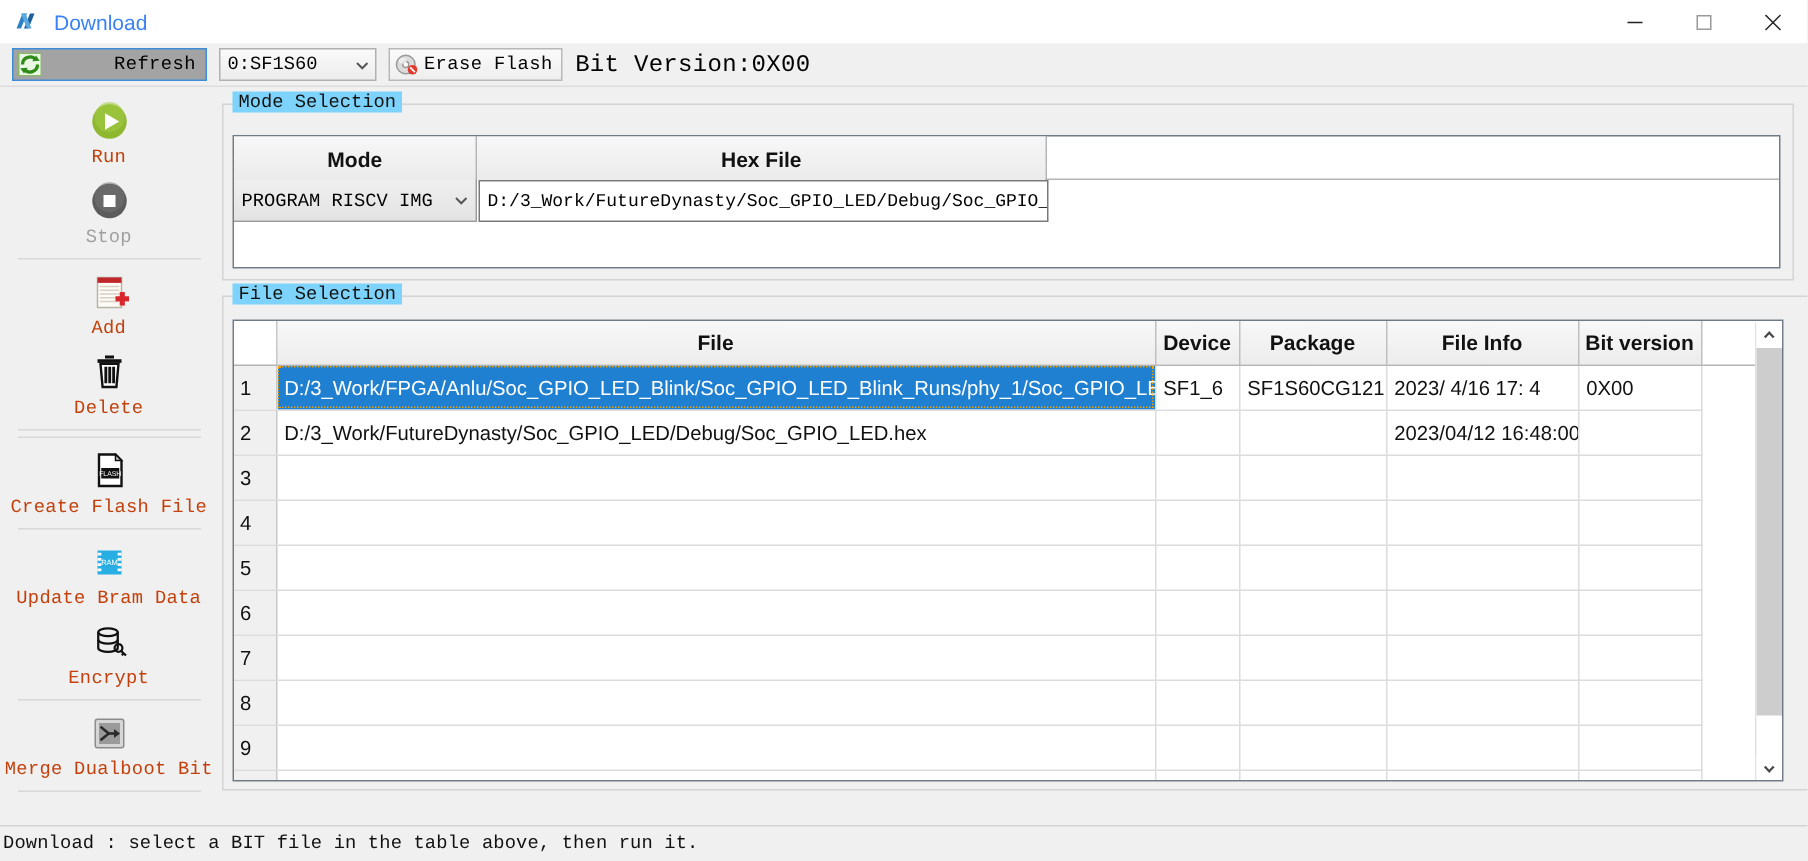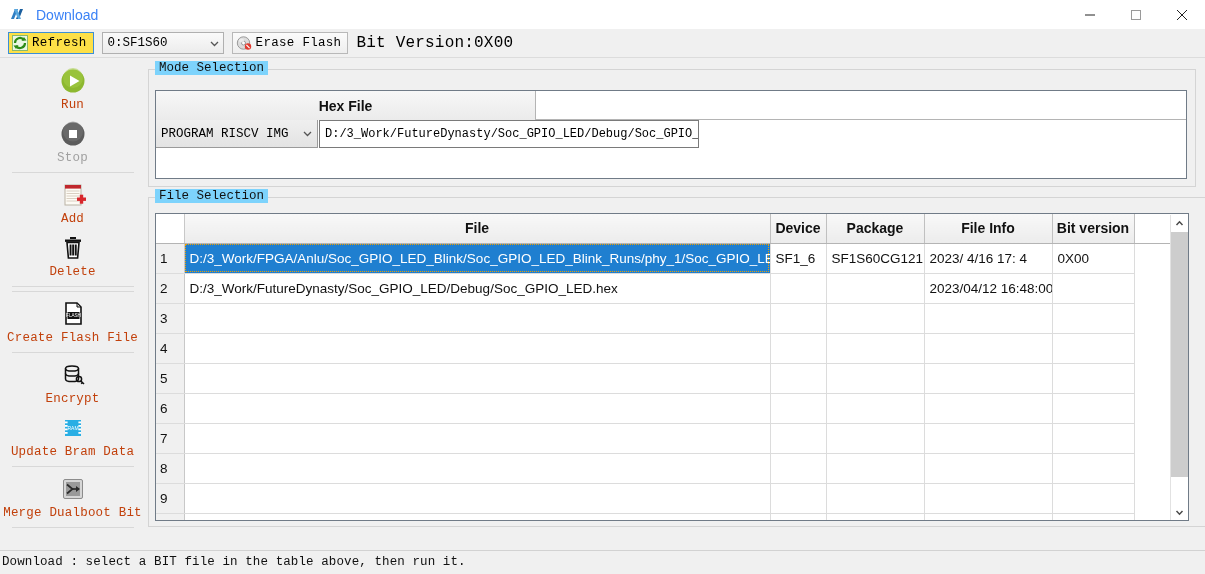--- a/index.html
+++ b/index.html
@@ -52,24 +52,24 @@
   .tb-btn {
     height: 22px;
     border: 1px solid #b8b8b8;
     background: linear-gradient(#fbfbfb, #eeeeee);
     display: flex; align-items: center;
     padding: 0 6px 0 3px;
     font-family: "Liberation Mono", monospace;
     font-size: 12.5px; color: #000;
     margin-right: 8px;
   }
-  .tb-btn.focus { border: 1px solid #3c8fd6; background: #fde047; }
+  .tb-btn.focus { border: 1px solid #3c8fd6; background: #a3a3a3; gap: 44px; }
   .tb-btn .lbl { margin-left: 4px; letter-spacing: .3px; }
   .combo {
-    width: 122px; height: 22px;
+    width: 105px; height: 22px;
     border: 1px solid #b0b0b0;
     background: linear-gradient(#fafafa, #ececec);
     display: flex; align-items: center; justify-content: space-between;
     padding: 0 3px 0 5px;
     font-family: "Liberation Mono", monospace;
     font-size: 12.5px; color: #000;
     margin-right: 8px;
     gap: 19px;
   }
   .chev { width: 11px; height: 11px; flex: none; }
@@ -420,53 +420,53 @@
         </svg>
       </span>
       <span class="lb">Create Flash File</span>
     </div>
 
     <div class="side-sep"></div>
 
     <div class="side-item">
       <span class="ic">
         <svg width="30" height="30" viewBox="0 0 30 30">
-          <g fill="none" stroke="#111" stroke-width="1.5">
-            <ellipse cx="14" cy="8.5" rx="6.5" ry="2.6"></ellipse>
-            <path d="M7.5 8.5 L7.5 19 A6.5 2.6 0 0 0 20.5 19 L20.5 8.5"></path>
-            <path d="M7.5 13.5 A6.5 2.6 0 0 0 20.5 13.5"></path>
-          </g>
-          <circle cx="21" cy="19" r="2.6" fill="none" stroke="#111" stroke-width="1.5"></circle>
-          <line x1="22.6" y1="20.8" x2="26" y2="24" stroke="#111" stroke-width="1.5"></line>
-          <line x1="24.4" y1="22.6" x2="23.2" y2="23.8" stroke="#111" stroke-width="1.5"></line>
-        </svg>
-      </span>
-      <span class="lb">Encrypt</span>
-    </div>
-
-    <div class="side-item">
-      <span class="ic">
-        <svg width="30" height="30" viewBox="0 0 30 30">
           <rect x="7" y="7" width="16" height="16" fill="#29aee4"></rect>
           <g fill="#ffffff">
             <rect x="7" y="8.5" width="2.6" height="1.8"></rect>
               <rect x="7" y="12" width="2.6" height="1.8"></rect>
             <rect x="7" y="15.5" width="2.6" height="1.8"></rect>
               <rect x="7" y="19" width="2.6" height="1.8"></rect>
             <rect x="20.4" y="8.5" width="2.6" height="1.8"></rect>
               <rect x="20.4" y="12" width="2.6" height="1.8"></rect>
             <rect x="20.4" y="15.5" width="2.6" height="1.8"></rect>
               <rect x="20.4" y="19" width="2.6" height="1.8"></rect>
           </g>
           <text x="15" y="16.8" font-family="Liberation Sans, sans-serif" font-size="5" fill="#ffffff" text-anchor="middle">RAM</text>
         </svg>
       </span>
       <span class="lb">Update Bram Data</span>
     </div>
 
+    <div class="side-item">
+      <span class="ic">
+        <svg width="30" height="30" viewBox="0 0 30 30">
+          <g fill="none" stroke="#111" stroke-width="1.5">
+            <ellipse cx="14" cy="8.5" rx="6.5" ry="2.6"></ellipse>
+            <path d="M7.5 8.5 L7.5 19 A6.5 2.6 0 0 0 20.5 19 L20.5 8.5"></path>
+            <path d="M7.5 13.5 A6.5 2.6 0 0 0 20.5 13.5"></path>
+          </g>
+          <circle cx="21" cy="19" r="2.6" fill="none" stroke="#111" stroke-width="1.5"></circle>
+          <line x1="22.6" y1="20.8" x2="26" y2="24" stroke="#111" stroke-width="1.5"></line>
+          <line x1="24.4" y1="22.6" x2="23.2" y2="23.8" stroke="#111" stroke-width="1.5"></line>
+        </svg>
+      </span>
+      <span class="lb">Encrypt</span>
+    </div>
+
     <div class="side-sep"></div>
 
     <div class="side-item">
       <span class="ic">
         <svg width="30" height="30" viewBox="0 0 30 30">
           <rect x="5.5" y="5.5" width="19" height="19" rx="1.5" fill="#d6d6d6" stroke="#8c8c8c"></rect>
           <rect x="8" y="8" width="14" height="14" fill="#9a9a9a"></rect>
           <g stroke="#2a2a2a" stroke-width="1.7" fill="none">
             <path d="M9 10.5 L14.5 15 L9 19.5"></path>
             <line x1="14" y1="15" x2="21" y2="15"></line>
@@ -477,20 +477,21 @@
       <span class="lb">Merge Dualboot Bit</span>
     </div>
 
     <div class="side-sep"></div>
   </div>
 
   <div class="group" id="mode-group">
     <span class="gtitle">Mode Selection</span>
     <div class="mode-panel">
       <div class="mode-head">
+        <div class="mh-cell mh-mode">Mode</div>
         <div class="mh-cell mh-hex">Hex File</div>
       </div>
       <div class="mode-row">
         <div class="mode-combo">
           <span>PROGRAM RISCV IMG</span>
           <span class="chev">
             <svg width="11" height="11" viewBox="0 0 11 11">
                 <polyline points="2,4 5.5,7.5 9,4" fill="none" stroke="#555" stroke-width="1.3"></polyline>
               </svg>
           </span>

